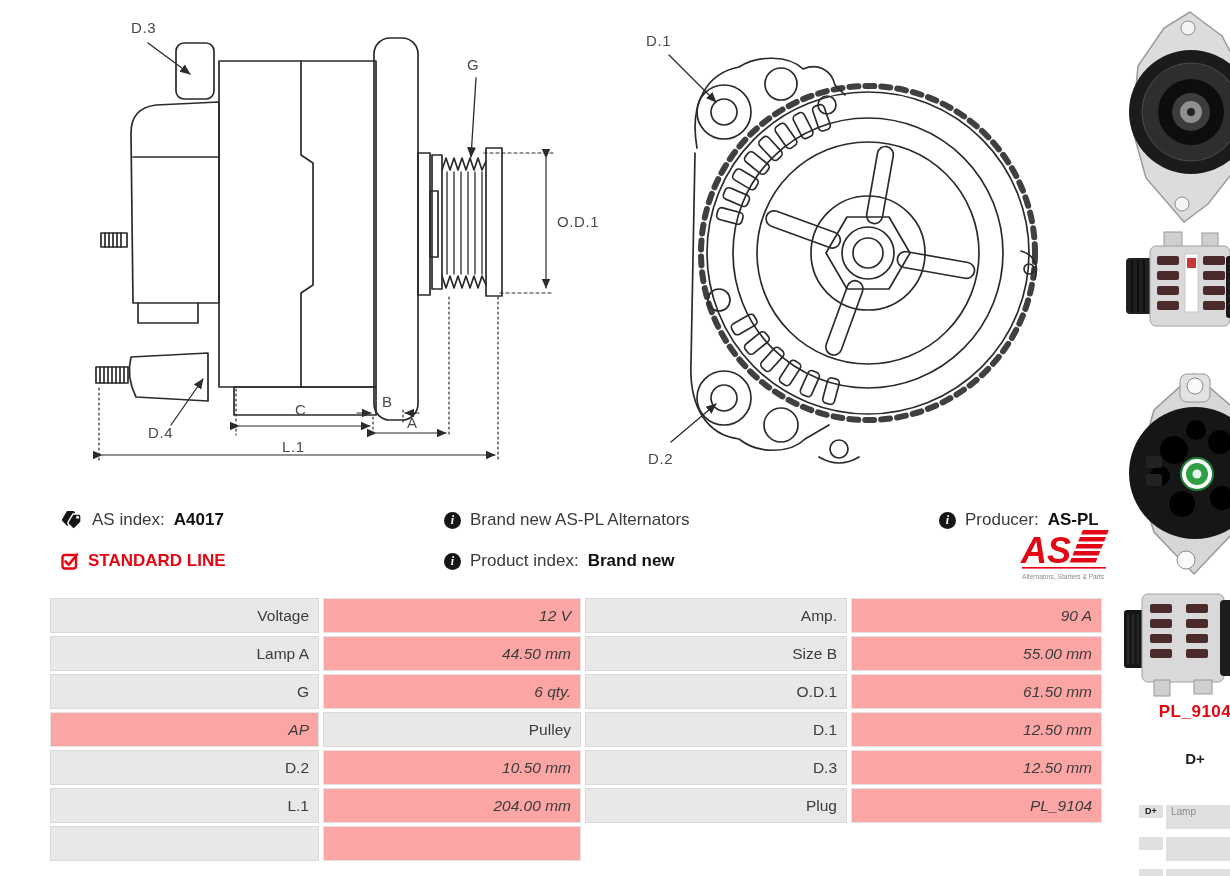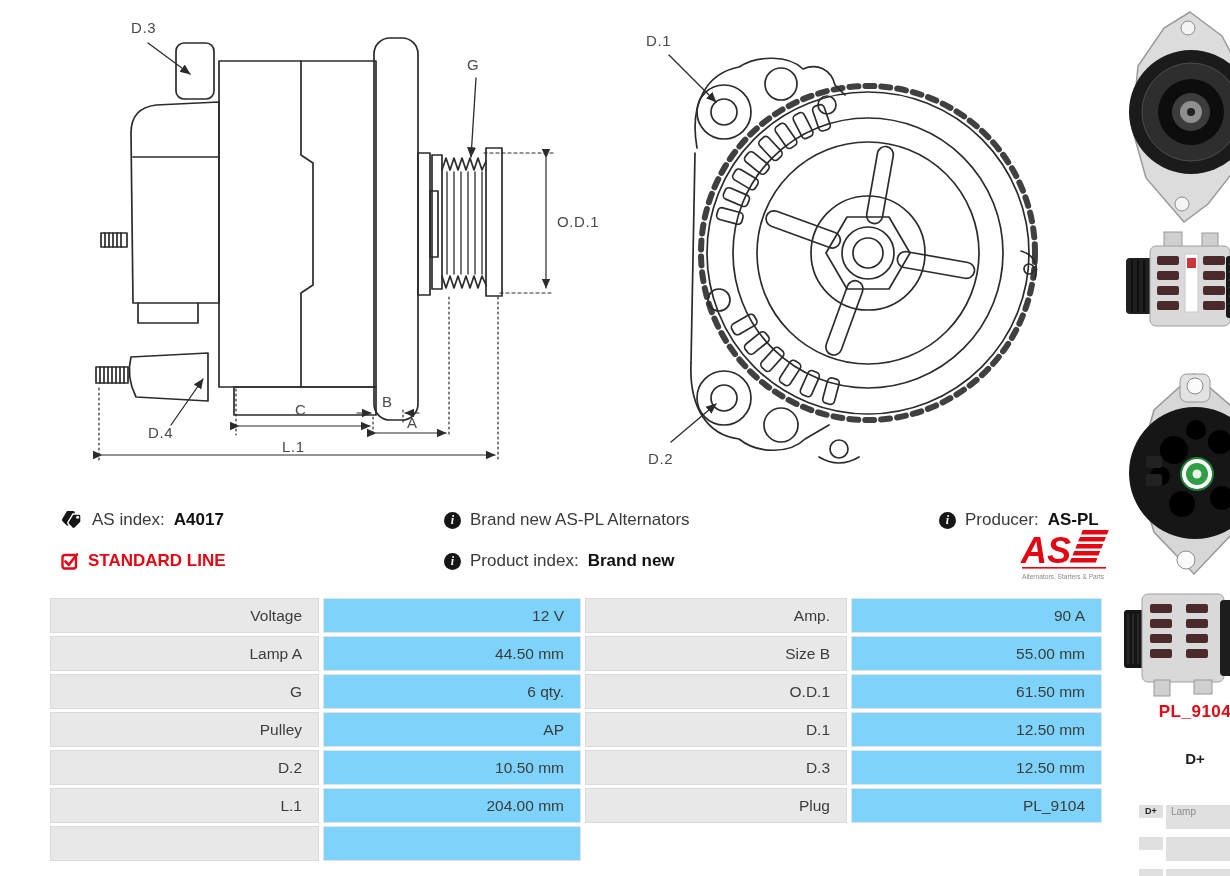--- a/index.html
+++ b/index.html
@@ -15,23 +15,23 @@
   .info-item b { color:#111; }
   .info-icon { width:17px; height:17px; border-radius:50%; background:#161616; color:#fff;
                display:flex; align-items:center; justify-content:center;
                font:italic bold 12px/1 "Liberation Serif", serif; flex:0 0 17px; }
   .standard-line { color:#e30613; font-weight:bold; }
 
   
   .spec-table { position:absolute; left:14px; top:598px; display:grid;
                 grid-template-columns:269px 258px 262px 251px; column-gap:4px; row-gap:3px; }
   .spec-cell { height:35px; line-height:34px; font-size:15.5px; color:#3c3c3c;
-               text-align:right; padding-right:16px; overflow:hidden; }
+               text-align:right; padding-right:9px; overflow:hidden; }
   .spec-label { background:#e8e8e8; border:1px solid #dadada; }
-  .spec-value { background:#7dd3fc; border:1px solid #e3e3e3; }
+  .spec-value { background:#fca5a5; border:1px solid #e3e3e3;font-style:italic; }
 
   
   .right-col { position:absolute; left:1088px; top:0; width:142px; height:876px; }
   .photo { position:absolute; left:0; width:142px; }
   .plug-code { position:absolute; left:0; top:702px; width:142px; text-align:center;
                font-size:17px; font-weight:bold; color:#e30613; letter-spacing:.5px; }
   .terminal { position:absolute; left:0; top:750px; width:142px; text-align:center;
               font-size:15px; font-weight:bold; color:#222; }
   .legend { position:absolute; left:15px; top:805px; }
   .legend-row { display:flex; gap:3px; margin-bottom:8px; }
@@ -241,22 +241,22 @@
     <div class="spec-cell spec-label">Lamp A</div>
     <div class="spec-cell spec-value">44.50 mm</div>
     <div class="spec-cell spec-label">Size B</div>
 
     <div class="spec-cell spec-value">55.00 mm</div>
     <div class="spec-cell spec-label">G</div>
     <div class="spec-cell spec-value">6 qty.</div>
 
     <div class="spec-cell spec-label">O.D.1</div>
     <div class="spec-cell spec-value">61.50 mm</div>
+    <div class="spec-cell spec-value">AP</div>
     <div class="spec-cell spec-label">Pulley</div>
-    <div class="spec-cell spec-value">AP</div>
 
     <div class="spec-cell spec-label">D.1</div>
     <div class="spec-cell spec-value">12.50 mm</div>
     <div class="spec-cell spec-label">D.2</div>
     <div class="spec-cell spec-value">10.50 mm</div>
 
     <div class="spec-cell spec-label">D.3</div>
     <div class="spec-cell spec-value">12.50 mm</div>
     <div class="spec-cell spec-label">L.1</div>
     <div class="spec-cell spec-value">204.00 mm</div>

